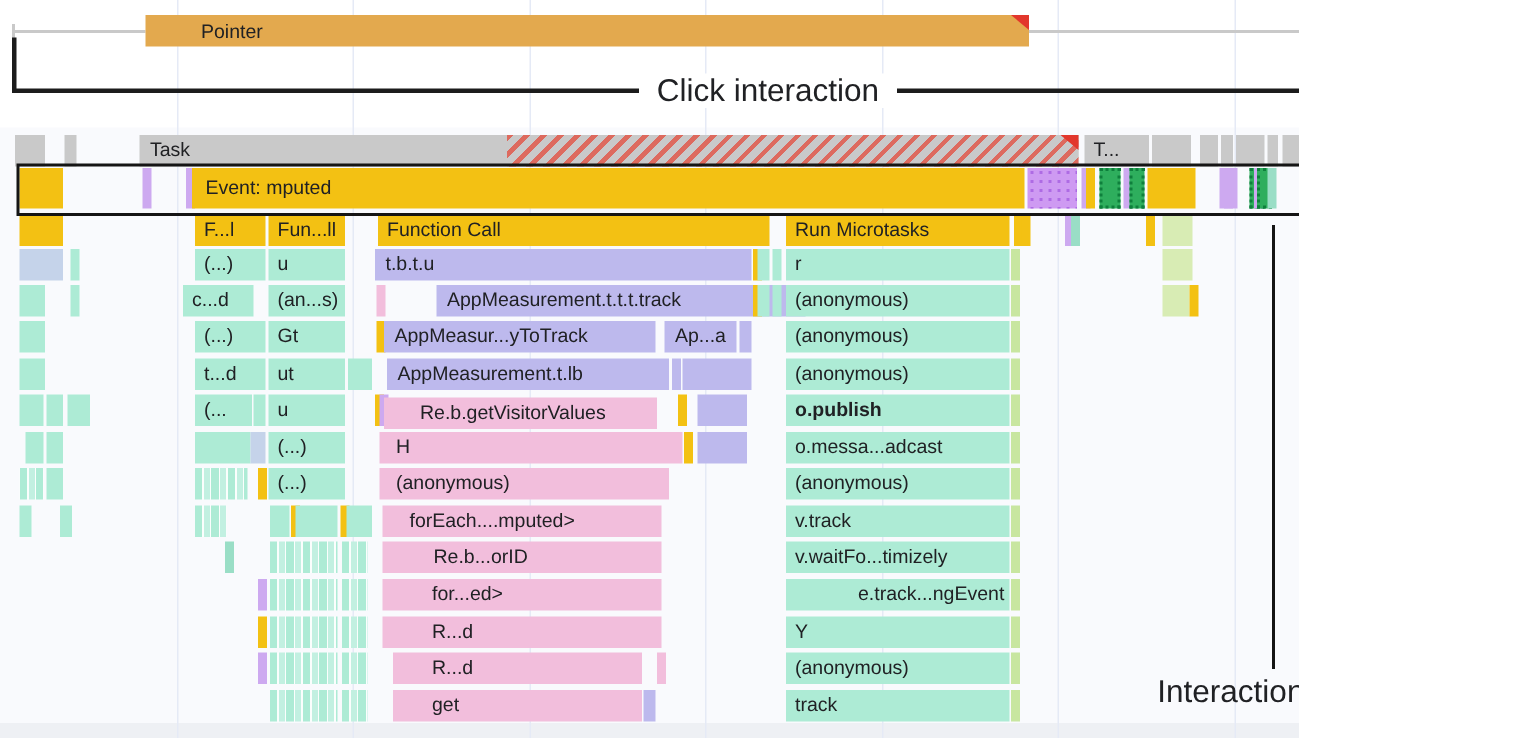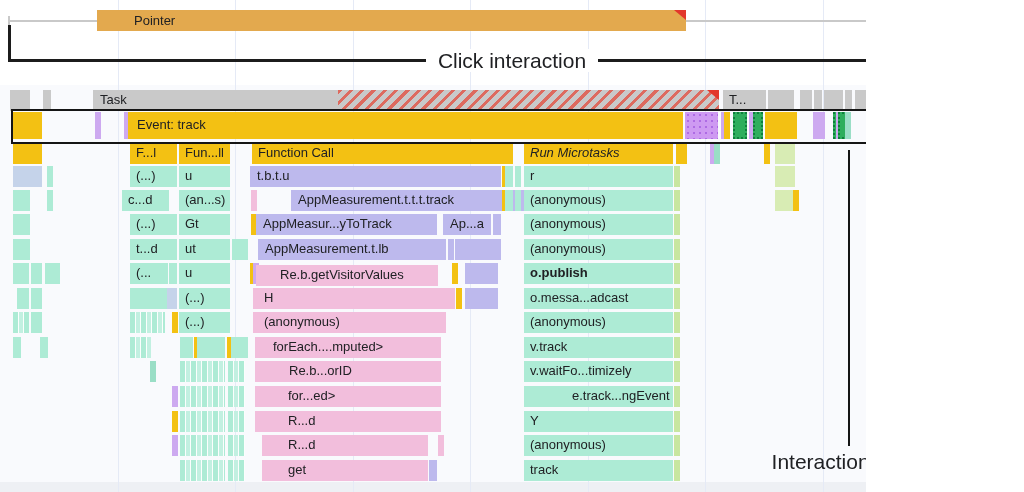--- a/index.html
+++ b/index.html
@@ -102,21 +102,21 @@
       <div class="seg c-gray" style="left: 960px; top: 90px; width: 5px; height: 21px; line-height: 20px;"></div>
       <div class="seg c-gray" style="left: 968px; top: 90px; width: 8px; height: 21px; line-height: 20px;"></div>
       <div class="seg c-gray" style="left: 978px; top: 90px; width: 4px; height: 21px; line-height: 20px;"></div>
       <div class="seg c-gray" style="left: 985px; top: 90px; width: 5px; height: 21px; line-height: 20px;"></div>
       <div class="seg c-gray" style="left: 993px; top: 90px; width: 5px; height: 21px; line-height: 20px;"></div>
       <div class="seg c-gray" style="left: 1000px; top: 90px; width: 8px; height: 21px; line-height: 20px;"></div>
       <div class="seg c-gray" style="left: 1010px; top: 90px; width: 6px; height: 21px; line-height: 20px;"></div>
       <div class="seg c-yellow" style="left: 13px; top: 112px; width: 29px; height: 27px; line-height: 26px;"></div>
       <div class="seg c-lavTick" style="left: 95px; top: 112px; width: 2px; height: 27px; line-height: 26px;"></div>
       <div class="seg c-lavTick" style="left: 124px; top: 112px; width: 2px; height: 27px; line-height: 26px;"></div>
-      <div class="seg c-yellow" style="left: 128px; top: 112px; width: 555px; height: 27px; line-height: 26px; padding-left: 9px;">Event: track</div>
+      <div class="seg c-yellow" style="left: 128px; top: 112px; width: 555px; height: 27px; line-height: 26px; padding-left: 9px;">Event: mputed</div>
       <div class="seg c-purpledot" style="left: 685px; top: 112px; width: 33px; height: 27px; line-height: 26px;"></div>
       <div class="seg c-lavTick" style="left: 721px; top: 112px; width: 2px; height: 27px; line-height: 26px;"></div>
       <div class="seg c-yellowTick" style="left: 724px; top: 112px; width: 3px; height: 27px; line-height: 26px;"></div>
       <div class="seg c-green" style="left: 733px; top: 112px; width: 14px; height: 27px; line-height: 26px;"></div>
       <div class="seg c-lavTick" style="left: 749px; top: 112px; width: 2px; height: 27px; line-height: 26px;"></div>
       <div class="seg c-green" style="left: 753px; top: 112px; width: 8px; height: 27px; line-height: 26px;"></div>
       <div class="seg c-yellow" style="left: 765px; top: 112px; width: 32px; height: 27px; line-height: 26px;"></div>
       <div class="seg c-lavTick" style="left: 813px; top: 112px; width: 2px; height: 27px; line-height: 26px;"></div>
       <div class="seg c-lavTick" style="left: 816px; top: 112px; width: 2px; height: 27px; line-height: 26px;"></div>
       <div class="seg c-lavTick" style="left: 819px; top: 112px; width: 2px; height: 27px; line-height: 26px;"></div>
@@ -132,21 +132,21 @@
       <div class="seg c-blueTick" style="left: 938px; top: 112px; width: 2px; height: 27px; line-height: 26px;"></div>
       <div class="seg c-yellow" style="left: 947px; top: 112px; width: 3px; height: 27px; line-height: 26px;"></div>
       <div class="seg c-blueTick" style="left: 951px; top: 112px; width: 2px; height: 27px; line-height: 26px;"></div>
       <div class="seg c-yellowTick" style="left: 967px; top: 112px; width: 3px; height: 27px; line-height: 26px;"></div>
       <div class="seg c-yellowTick" style="left: 971px; top: 112px; width: 3px; height: 27px; line-height: 26px;"></div>
       <div class="seg c-yellow" style="left: 988px; top: 112px; width: 7px; height: 27px; line-height: 26px;"></div>
       <div class="seg c-yellow" style="left: 13px; top: 143px; width: 29px; height: 21px; line-height: 20px;"></div>
       <div class="seg c-yellow" style="left: 130px; top: 143px; width: 47px; height: 21px; line-height: 20px;">F...l</div>
       <div class="seg c-yellow" style="left: 179px; top: 143px; width: 51px; height: 21px; line-height: 20px;">Fun...ll</div>
       <div class="seg c-yellow" style="left: 252px; top: 143px; width: 261px; height: 21px; line-height: 20px;">Function Call</div>
-      <div class="seg c-yellow" style="left: 524px; top: 143px; width: 149px; height: 21px; line-height: 20px; font-style: italic;">Run Microtasks</div>
+      <div class="seg c-yellow" style="left: 524px; top: 143px; width: 149px; height: 21px; line-height: 20px;">Run Microtasks</div>
       <div class="seg c-yellowTick" style="left: 676px; top: 143px; width: 3px; height: 21px; line-height: 20px;"></div>
       <div class="seg c-yellowTick" style="left: 681px; top: 143px; width: 3px; height: 21px; line-height: 20px;"></div>
       <div class="seg c-lavTick" style="left: 710px; top: 143px; width: 2px; height: 21px; line-height: 20px;"></div>
       <div class="seg c-tealTick" style="left: 714px; top: 143px; width: 2px; height: 21px; line-height: 20px;"></div>
       <div class="seg c-yellow" style="left: 764px; top: 143px; width: 6px; height: 21px; line-height: 20px;"></div>
       <div class="seg c-lightgreen" style="left: 775px; top: 143px; width: 20px; height: 21px; line-height: 20px;"></div>
       <div class="seg c-yellowTick" style="left: 879px; top: 143px; width: 3px; height: 21px; line-height: 20px;"></div>
       <div class="seg c-yellowTick" style="left: 922px; top: 143px; width: 3px; height: 21px; line-height: 20px;"></div>
       <div class="seg c-blueTick" style="left: 945px; top: 143px; width: 3px; height: 21px; line-height: 20px;"></div>
       <div class="seg c-grayTick" style="left: 966px; top: 143px; width: 4px; height: 21px; line-height: 20px;"></div>

